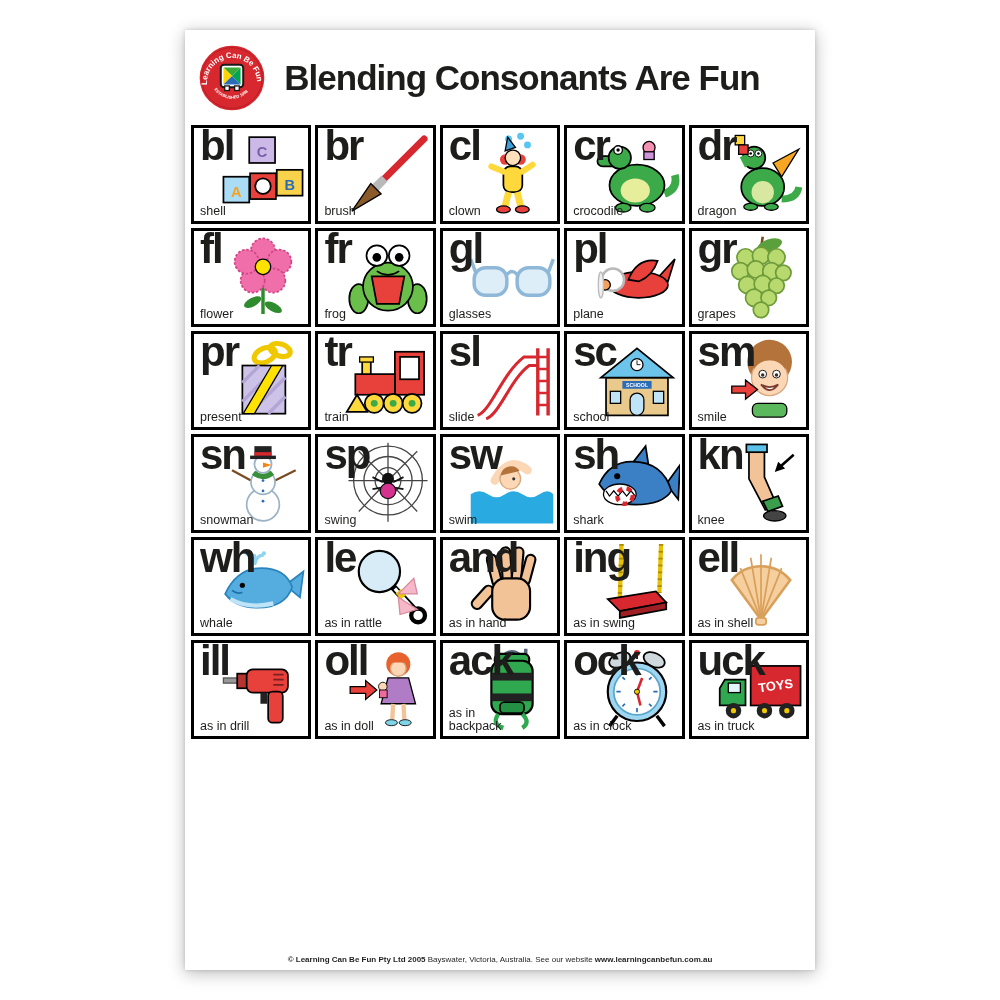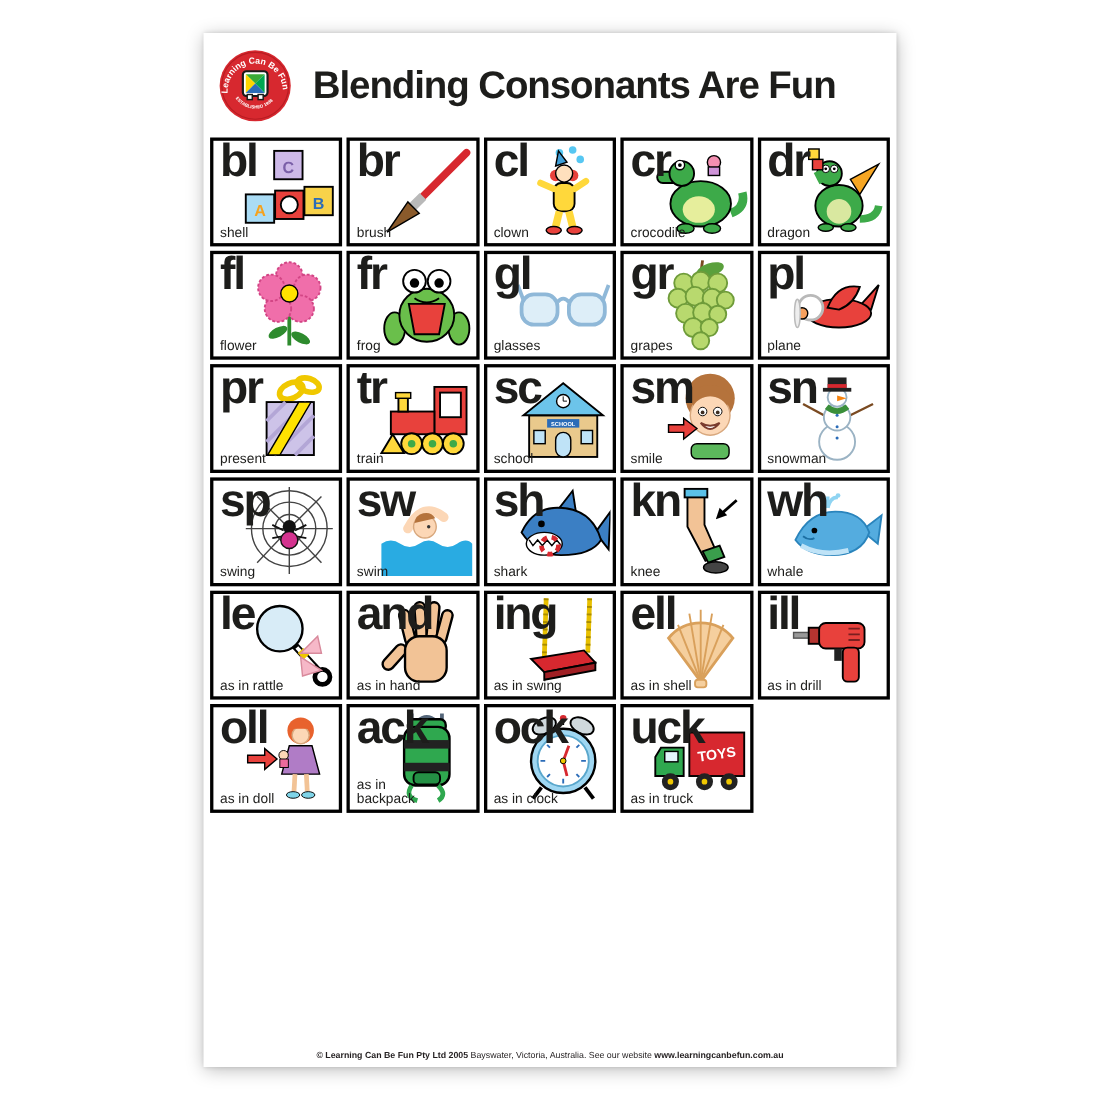--- a/index.html
+++ b/index.html
@@ -181,20 +181,33 @@
         <line x1="8" y1="44" x2="2" y2="28" stroke="#8fb8d8" stroke-width="4"></line>
         <line x1="92" y1="44" x2="98" y2="28" stroke="#8fb8d8" stroke-width="4"></line>
         <rect x="6" y="38" width="38" height="32" rx="13" fill="#ddeef8" stroke="#8fb8d8" stroke-width="4"></rect>
         <rect x="56" y="38" width="38" height="32" rx="13" fill="#ddeef8" stroke="#8fb8d8" stroke-width="4"></rect>
         <path d="M44,46 q6,-7 12,0" stroke="#8fb8d8" stroke-width="4" fill="none"></path>
       </svg>
       <span class="word">glasses</span>
     </div>
 
     <div class="cell">
+      <span class="blend">pl</span>
+      <svg class="art" viewBox="0 0 100 100">
+        <polygon points="74,50 94,28 86,54" fill="#e8413c" stroke="#000" stroke-width="2"></polygon>
+        <ellipse cx="52" cy="58" rx="34" ry="15" fill="#e8413c" stroke="#000" stroke-width="2"></ellipse>
+        <path d="M40,52 q10,-26 34,-22 q-6,18 -22,24 z" fill="#e8413c" stroke="#000" stroke-width="2"></path>
+        <circle cx="22" cy="52" r="13" fill="#fff" stroke="#b9b9b9" stroke-width="3"></circle>
+        <circle cx="13" cy="58" r="6" fill="#f6a05e" stroke="#000" stroke-width="1.5"></circle>
+        <ellipse cx="8" cy="58" rx="3" ry="15" fill="#eeeeee" stroke="#bbbbbb" stroke-width="1.5"></ellipse>
+      </svg>
+      <span class="word">plane</span>
+    </div>
+
+    <div class="cell">
       <span class="blend">gr</span>
       <svg class="art" viewBox="0 0 100 100">
         <line x1="52" y1="2" x2="50" y2="16" stroke="#7a4a21" stroke-width="3"></line>
         <ellipse cx="60" cy="12" rx="15" ry="7" fill="#5aa03c" transform="rotate(-18 60 12)"></ellipse>
         <g fill="#b8d96e" stroke="#6f9c3a" stroke-width="2">
           <circle cx="32" cy="26" r="10"></circle>
             <circle cx="50" cy="24" r="10"></circle>
             <circle cx="68" cy="26" r="10"></circle>
           <circle cx="26" cy="42" r="10"></circle>
             <circle cx="44" cy="40" r="10"></circle>
@@ -205,33 +218,20 @@
             <circle cx="68" cy="59" r="9"></circle>
           <circle cx="42" cy="73" r="10"></circle>
             <circle cx="59" cy="73" r="9"></circle>
           <circle cx="50" cy="87" r="9"></circle>
         </g>
       </svg>
       <span class="word">grapes</span>
     </div>
 
     <div class="cell">
-      <span class="blend">pl</span>
-      <svg class="art" viewBox="0 0 100 100">
-        <polygon points="74,50 94,28 86,54" fill="#e8413c" stroke="#000" stroke-width="2"></polygon>
-        <ellipse cx="52" cy="58" rx="34" ry="15" fill="#e8413c" stroke="#000" stroke-width="2"></ellipse>
-        <path d="M40,52 q10,-26 34,-22 q-6,18 -22,24 z" fill="#e8413c" stroke="#000" stroke-width="2"></path>
-        <circle cx="22" cy="52" r="13" fill="#fff" stroke="#b9b9b9" stroke-width="3"></circle>
-        <circle cx="13" cy="58" r="6" fill="#f6a05e" stroke="#000" stroke-width="1.5"></circle>
-        <ellipse cx="8" cy="58" rx="3" ry="15" fill="#eeeeee" stroke="#bbbbbb" stroke-width="1.5"></ellipse>
-      </svg>
-      <span class="word">plane</span>
-    </div>
-
-    <div class="cell">
       <span class="blend">pr</span>
       <svg class="art" viewBox="0 0 100 100">
         <ellipse cx="52" cy="20" rx="13" ry="8" fill="none" stroke="#f0c800" stroke-width="6" transform="rotate(-24 52 20)"></ellipse>
         <ellipse cx="70" cy="14" rx="12" ry="7" fill="none" stroke="#f0c800" stroke-width="6" transform="rotate(18 70 14)"></ellipse>
         <rect x="26" y="32" width="50" height="56" fill="#cdc3e8" stroke="#000" stroke-width="2"></rect>
         <g stroke="#b3a6d6" stroke-width="4">
           <line x1="26" y1="52" x2="46" y2="32"></line>
             <line x1="26" y1="74" x2="68" y2="32"></line>
           <line x1="34" y1="88" x2="76" y2="46"></line>
             <line x1="56" y1="88" x2="76" y2="68"></line>
@@ -255,20 +255,37 @@
           <circle cx="56" cy="76" r="11" fill="#ffd83b" stroke="#000" stroke-width="2"></circle>
           <circle cx="78" cy="76" r="11" fill="#ffd83b" stroke="#000" stroke-width="2"></circle>
           <circle cx="34" cy="76" r="4" fill="#3daa49"></circle>
             <circle cx="56" cy="76" r="4" fill="#3daa49"></circle>
             <circle cx="78" cy="76" r="4" fill="#3daa49"></circle>
         </g>
       </svg>
       <span class="word">train</span>
     </div>
 
+    <div class="cell">
+      <span class="blend">sl</span>
+      <svg class="art" viewBox="0 0 100 100">
+        <path d="M10,90 C26,84 38,42 64,22 L78,22" stroke="#d7282f" stroke-width="3.5" fill="none"></path>
+        <path d="M20,94 C36,88 48,48 70,32 L80,32" stroke="#d7282f" stroke-width="3.5" fill="none"></path>
+        <line x1="80" y1="12" x2="80" y2="90" stroke="#d7282f" stroke-width="4"></line>
+        <line x1="92" y1="12" x2="92" y2="90" stroke="#d7282f" stroke-width="4"></line>
+        <g stroke="#d7282f" stroke-width="3">
+          <line x1="80" y1="22" x2="92" y2="22"></line>
+            <line x1="80" y1="36" x2="92" y2="36"></line>
+          <line x1="80" y1="50" x2="92" y2="50"></line>
+            <line x1="80" y1="64" x2="92" y2="64"></line>
+          <line x1="80" y1="78" x2="92" y2="78"></line>
+        </g>
+      </svg>
+      <span class="word">slide</span>
+    </div>
 
     <div class="cell">
       <span class="blend">sc</span>
       <svg class="art" viewBox="0 0 100 100">
         <rect x="14" y="46" width="72" height="44" fill="#e9c98c" stroke="#000" stroke-width="2"></rect>
         <polygon points="8,46 92,46 50,12" fill="#6cc4ea" stroke="#000" stroke-width="2"></polygon>
         <circle cx="50" cy="31" r="7" fill="#fff" stroke="#000" stroke-width="1.5"></circle>
         <line x1="50" y1="31" x2="50" y2="26" stroke="#000" stroke-width="1"></line>
           <line x1="50" y1="31" x2="54" y2="31" stroke="#000" stroke-width="1"></line>
         <rect x="33" y="50" width="34" height="9" fill="#2b6cb8"></rect>

